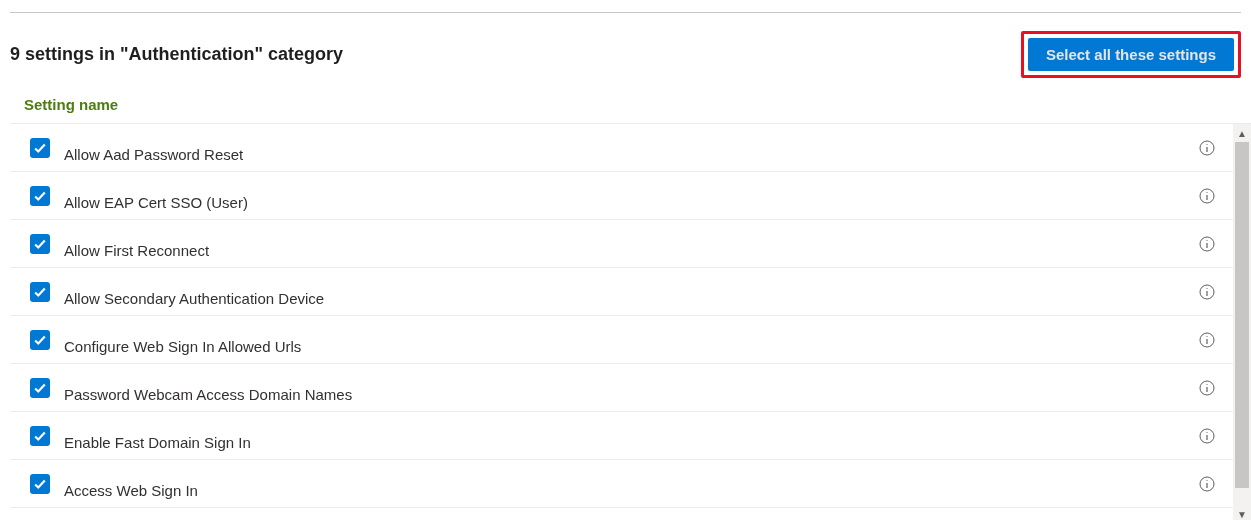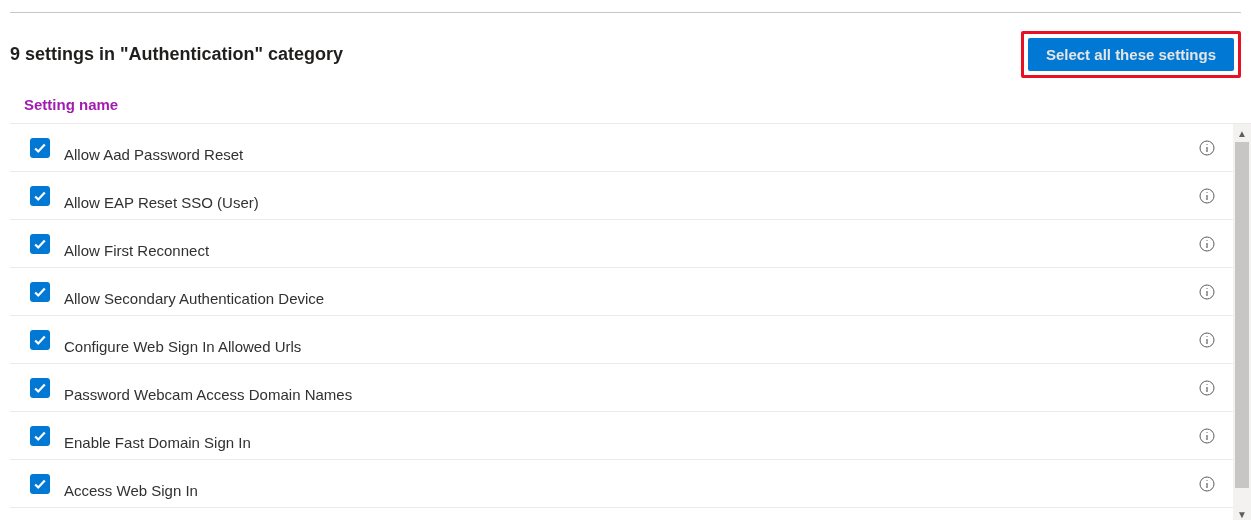--- a/index.html
+++ b/index.html
@@ -46,21 +46,21 @@
       font-size: 15px;
       font-weight: 600;
       cursor: pointer;
       border-radius: 2px;
       font-family: inherit;
     }
     .column-header {
       font-size: 15px;
       font-weight: 600;
       padding: 6px 10px 10px 24px;
-      color: #a21caf;
+      color: #4d7c0f;
     }
     .list-scroll-area {
       position: relative;
       height: 400px;
       margin-left: 10px;
       margin-right: 0;
       border-top: 1px solid #edebe9;
     }
     .list-inner {
       position: absolute;
@@ -181,21 +181,21 @@
           </svg>
       </div>
     </div>
 
     <div class="setting-row">
       <div class="checkbox">
         <svg viewBox="0 0 16 16">
             <polyline points="2.5,8.5 6,12 13.5,4"></polyline>
           </svg>
       </div>
-      <div class="setting-label">Allow EAP Reset SSO (User)</div>
+      <div class="setting-label">Allow EAP Cert SSO (User)</div>
       <div class="info-icon">
         <svg viewBox="0 0 16 16">
             <circle cx="8" cy="8" r="7" stroke-width="1"></circle>
             <line x1="8" y1="7" x2="8" y2="12" stroke-width="1.2"></line>
             <circle cx="8" cy="4.5" r="0.6" fill="#605e5c" stroke="none"></circle>
           </svg>
       </div>
     </div>
 
     <div class="setting-row">

